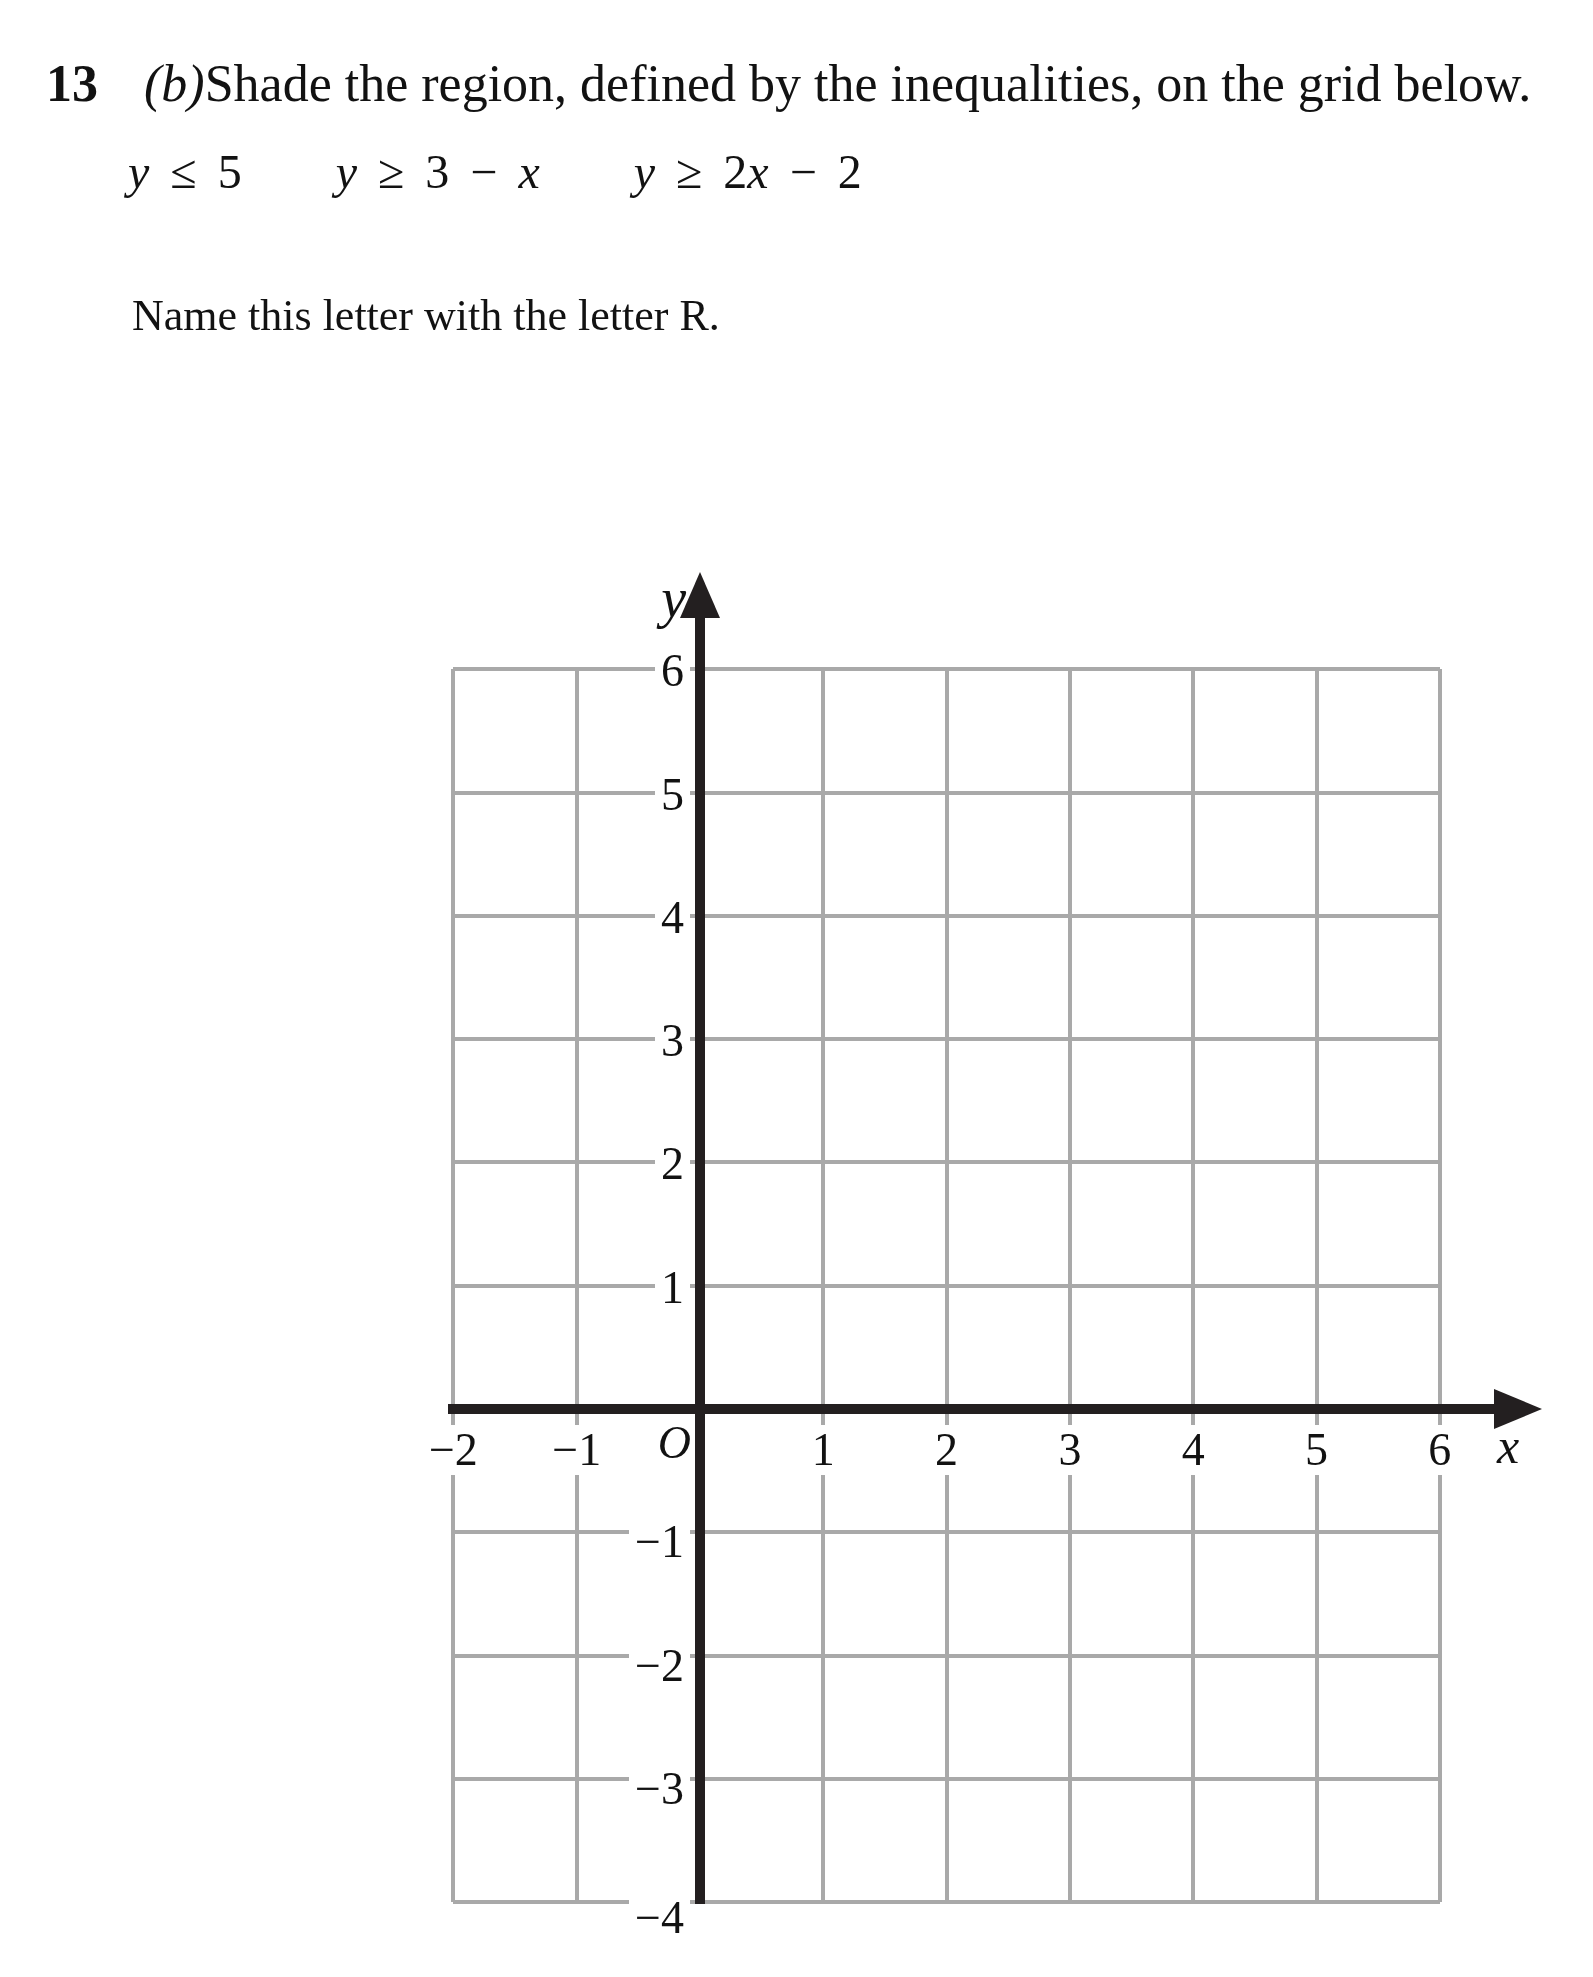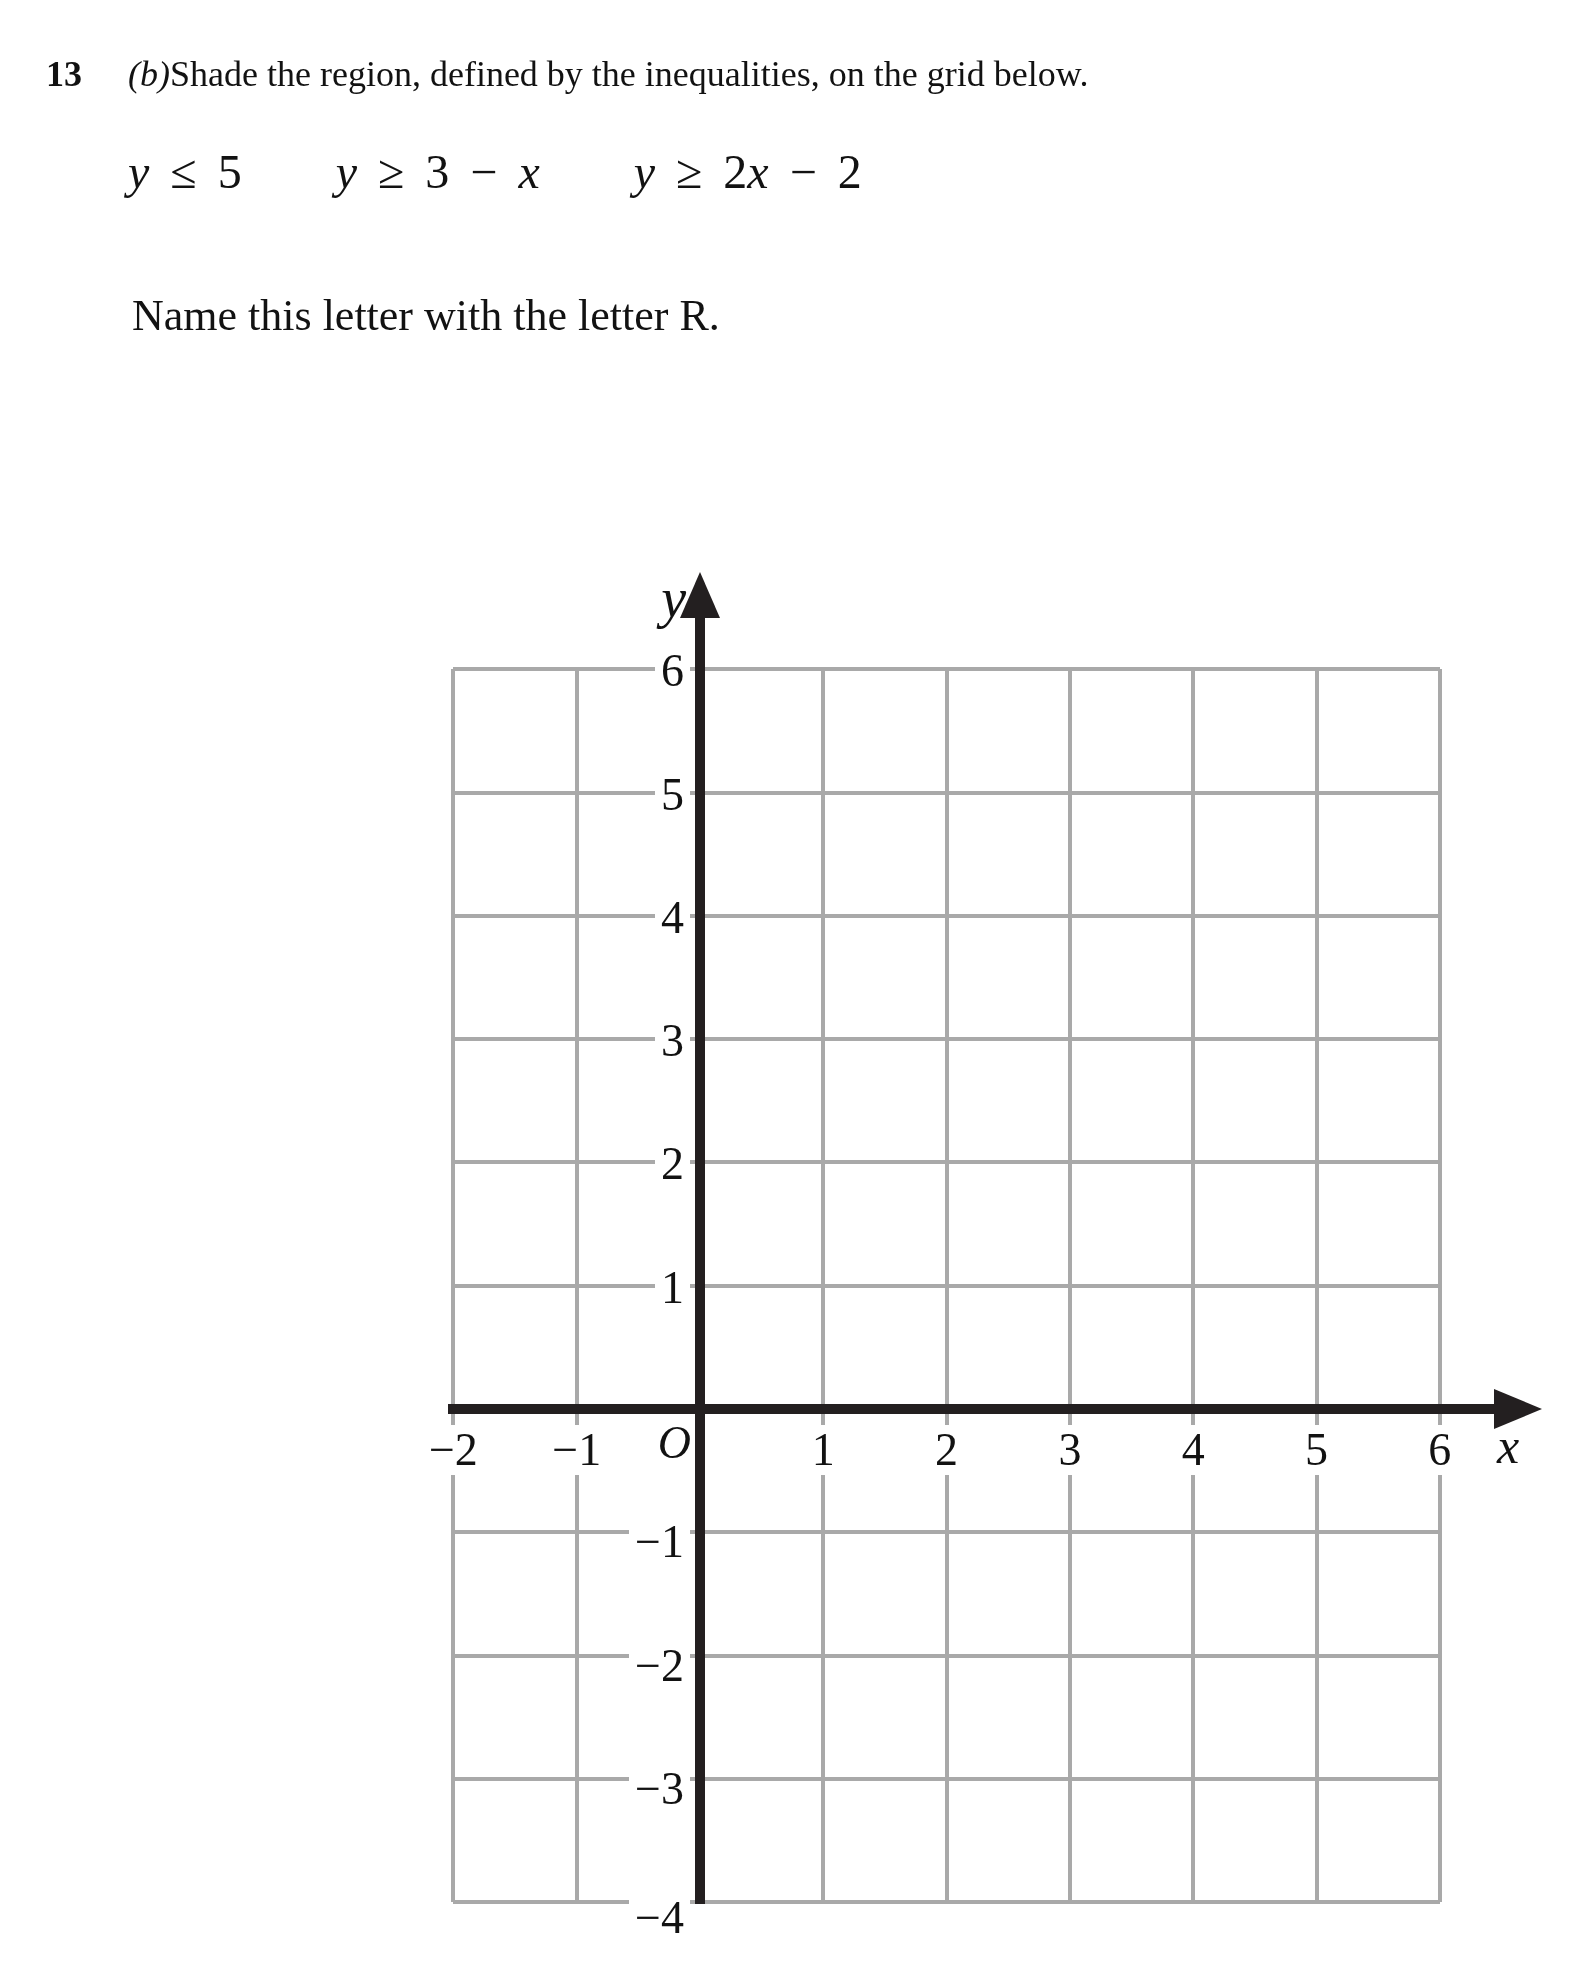--- a/index.html
+++ b/index.html
@@ -4,21 +4,21 @@
 <style>
   html,body{margin:0;padding:0;}
   body{
     width:1593px;height:1977px;position:relative;overflow:hidden;
     background:#ffffff;color:#121212;
     font-family:"Liberation Serif", serif;
   }
   .abs{position:absolute;}
 
   
-  #title{left:46px;top:54px;font-size:36px;line-height:1.15;white-space:nowrap;}
+  #title{left:46px;top:54px;font-size:52px;line-height:1.15;white-space:nowrap;}
   .qnum{font-weight:bold;margin-right:46px;}
   .qpart{font-style:italic;}
   #ineqs{left:128px;top:146px;font-size:48px;line-height:1.1;white-space:nowrap;word-spacing:9px;}
   .ineq{display:inline-block;margin-right:94px;}
   .it{font-style:italic;}
   #nameline{left:132px;top:291px;font-size:44px;line-height:1.15;white-space:nowrap;}
 
   
   #figure{left:0;top:0;width:1593px;height:1977px;}
   #gridlines{position:absolute;left:453px;top:669px;width:987px;height:1233px;z-index:1;}

